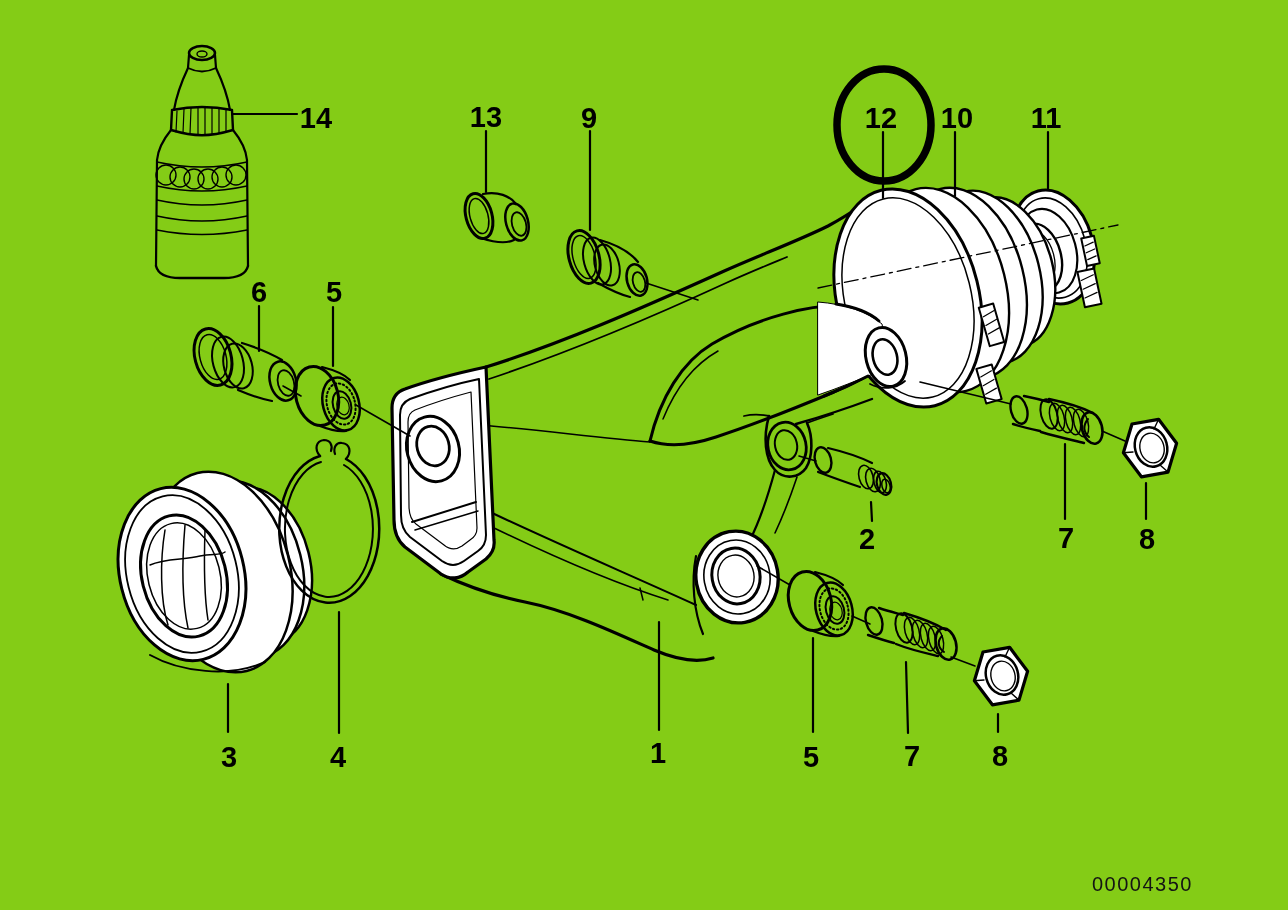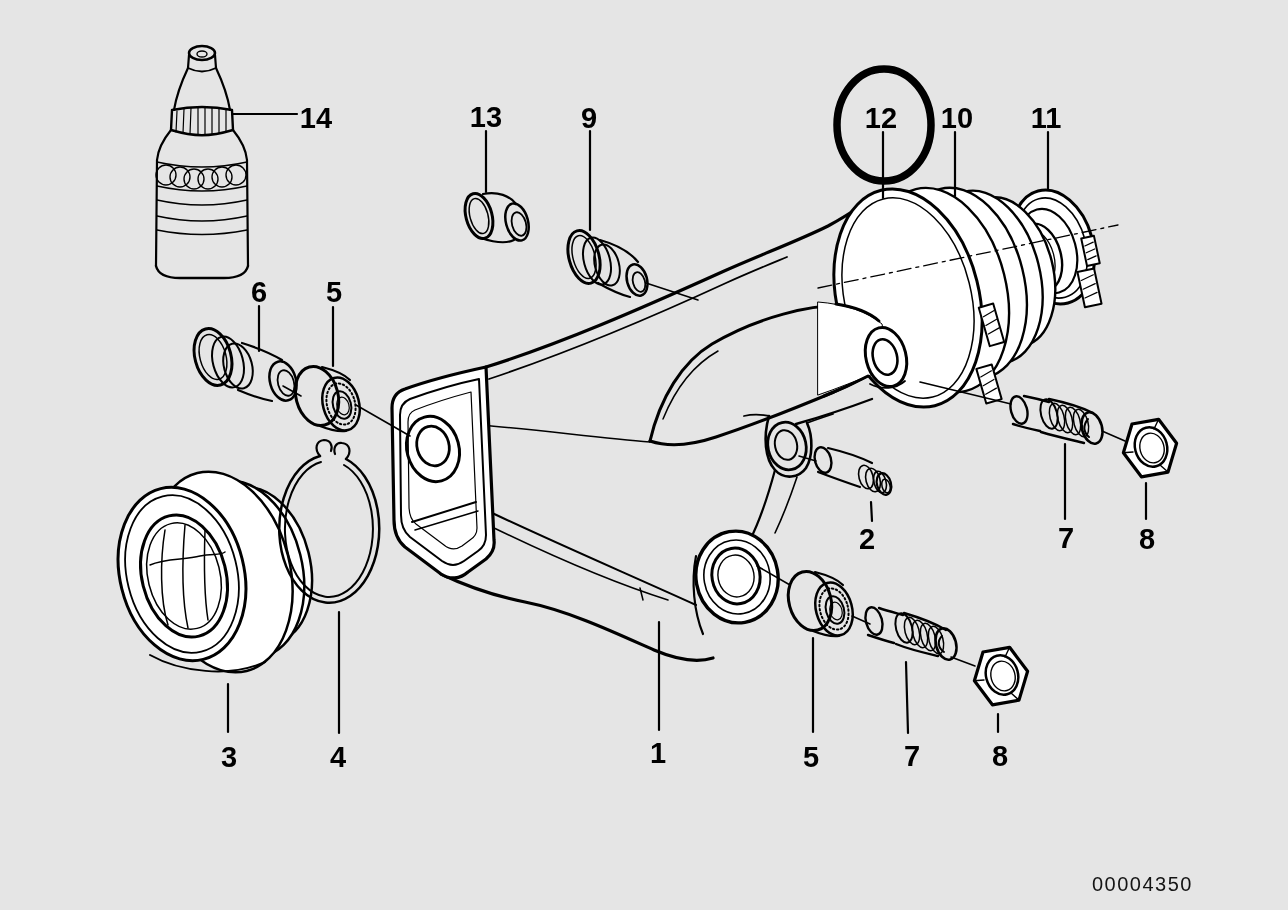--- a/index.html
+++ b/index.html
@@ -1,16 +1,16 @@
 <!DOCTYPE html>
 <html><head>
 <meta charset="utf-8">
 <style>
   html,body { margin:0; padding:0; background:#ffffff; }
-  .stage { position:relative; width:1288px; height:910px; background:#e5e5e5; overflow:hidden;
+  .stage { position:relative; width:1288px; height:910px; background:#84cc16; overflow:hidden;
            font-family:"Liberation Sans", sans-serif; }
   svg { position:absolute; left:0; top:0; }
   svg path, svg ellipse, svg line, svg circle, svg rect {
     fill:none; stroke:#000; stroke-linecap:round; stroke-linejoin:round;
   }
   .wh { fill:#ffffff; }
   .callout { font:bold 29px "Liberation Sans", sans-serif; fill:#000; text-anchor:middle; }
   .docnum  { font:20px "Liberation Sans", sans-serif; fill:#141414; letter-spacing:1.5px; }
   .leader  { stroke-width:2.2; }
   .thin    { stroke-width:1.6; }

